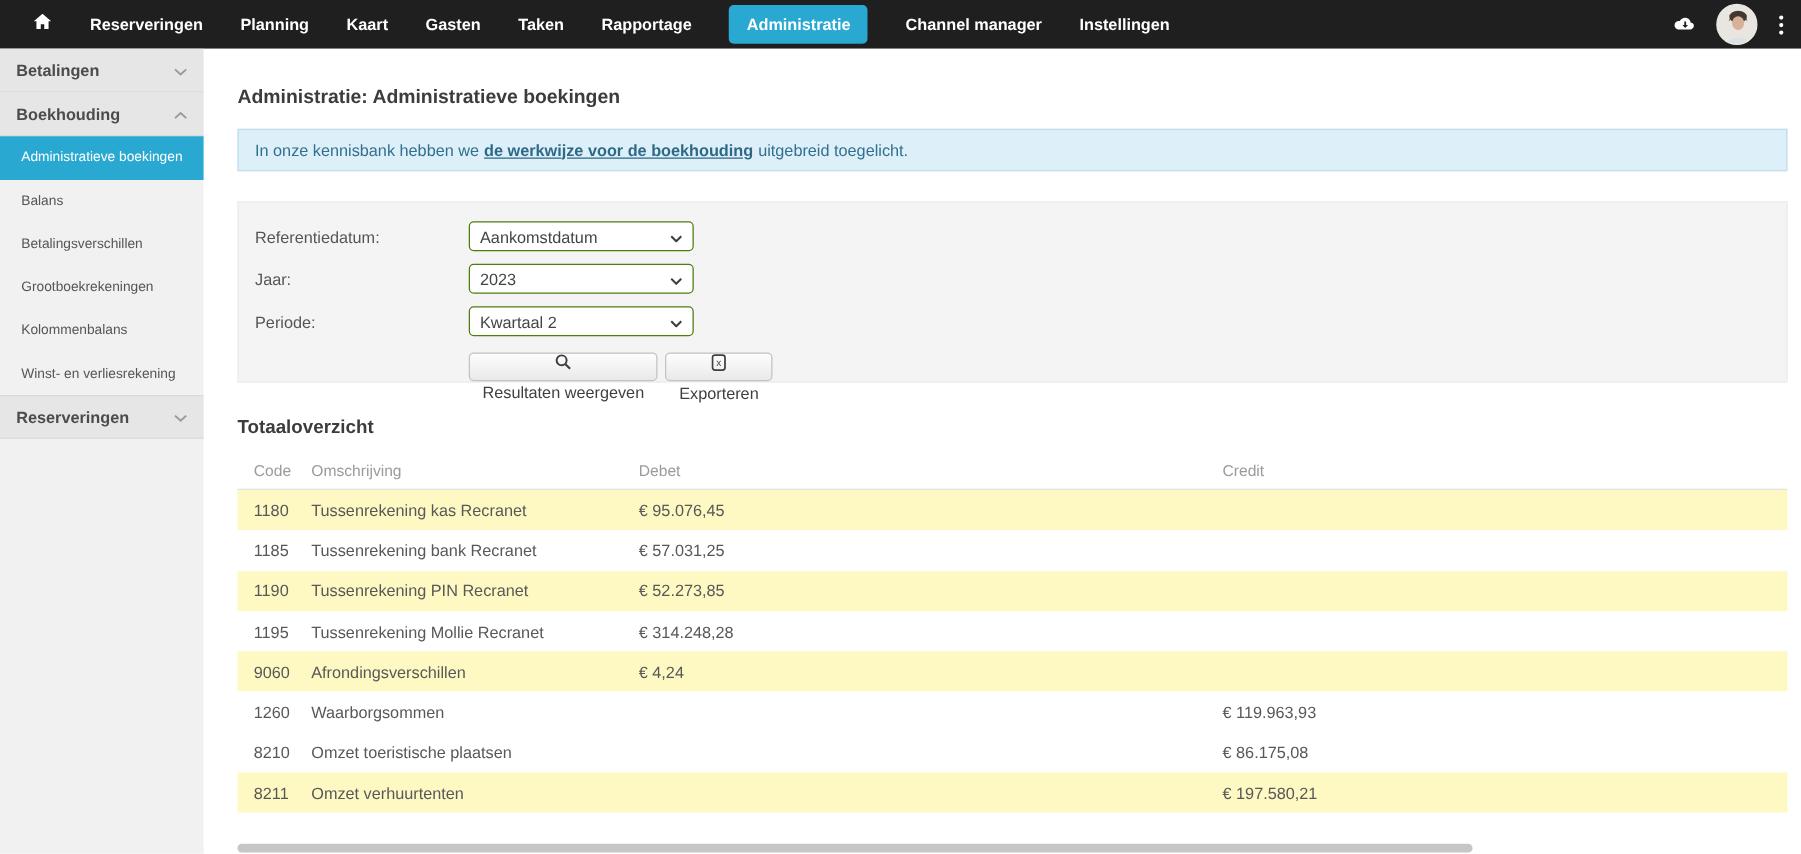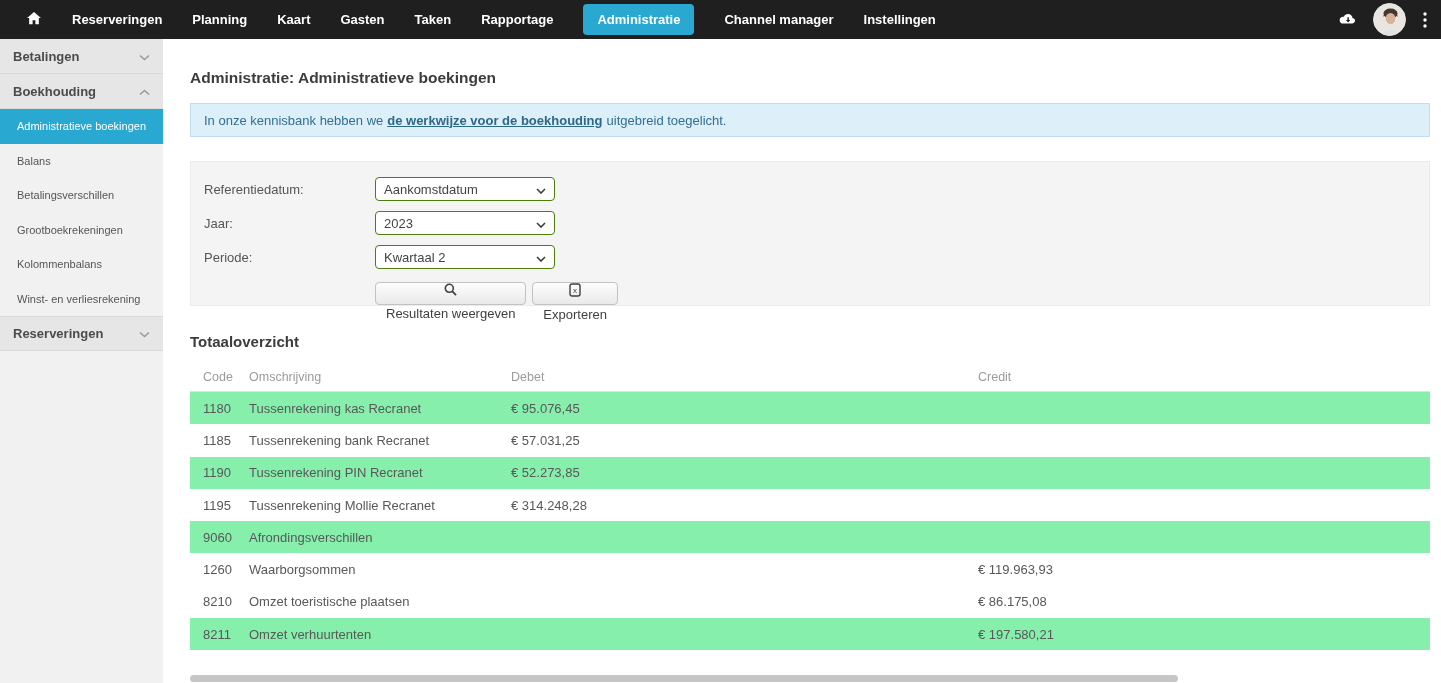--- a/index.html
+++ b/index.html
@@ -50,21 +50,21 @@
          background:linear-gradient(#fdfdfd,#e9e9e9); border:1px solid #c2c2c2; border-radius:4px;
          padding:0 10px; font-size:13px; color:#3f3f3f; cursor:pointer;flex-direction:column; }
 
   .section-title { margin-top:27px; font-size:15px; font-weight:700; color:#3c3c3c; }
 
   .table { margin-top:13px; width:1240px; }
   .thead, .trow { display:grid; grid-template-columns:59px 262px 467px 1fr; align-items:center; }
   .thead { height:29px; border-bottom:1px solid #e2e2e2; }
   .thead > div { font-size:12.5px; color:#9b9b9b; }
   .trow { height:32.3px; font-size:13px; color:#585858; }
-  .trow.odd { background:#86efac; }
+  .trow.odd { background:#fef9c3; }
   .cell-code { padding-left:13px; }
 
   .hscrollbar { position:absolute; left:190px; top:675px; width:988px; height:7px;
                 background:#c6c6c6; border-radius:4px; cursor:pointer; }
 </style>
 </head>
 <body>
 
 <nav class="navbar">
   <div class="nav-home">
@@ -239,20 +239,21 @@
     </div>
     <div class="trow">
       <div class="cell-code">1195</div>
       <div>Tussenrekening Mollie Recranet</div>
       <div>€ 314.248,28</div>
       <div></div>
     </div>
     <div class="trow odd">
       <div class="cell-code">9060</div>
       <div>Afrondingsverschillen</div>
+      <div>€ 4,24</div>
       <div></div>
     </div>
     <div class="trow">
       <div class="cell-code">1260</div>
       <div>Waarborgsommen</div>
       <div></div>
       <div>€ 119.963,93</div>
     </div>
     <div class="trow">
       <div class="cell-code">8210</div>

